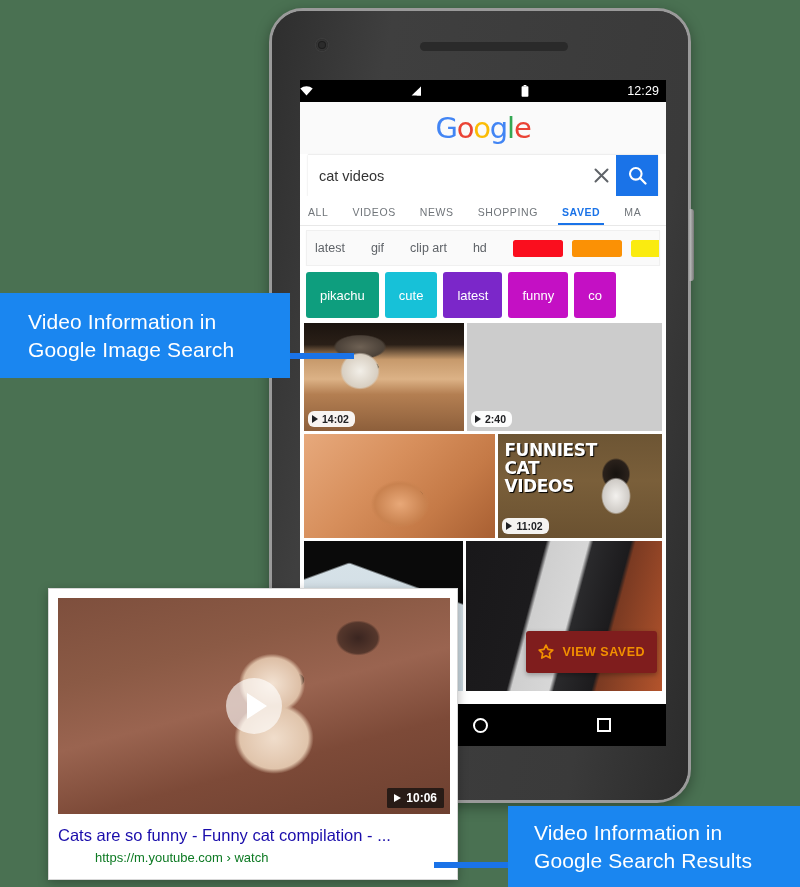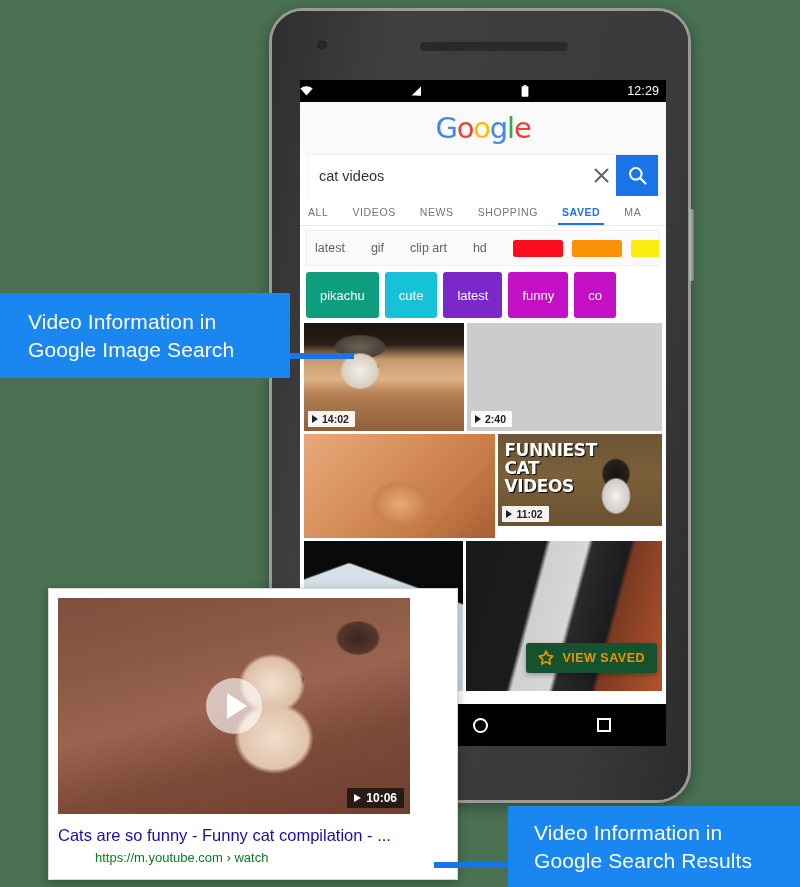--- a/index.html
+++ b/index.html
@@ -124,30 +124,30 @@
 
   
   .grid { background:#fff; padding:0 4px; }
   .grow { display:flex; gap:3px; margin-bottom:3px; }
   .cell { position:relative; overflow:hidden; background:#ccc; }
   .cell .art { position:absolute; inset:0; }
   .badge {
     position:absolute; left:4px; bottom:4px;
     background:rgba(255,255,255,.93); color:#202124;
     font-size:10.5px; padding:2px 6px 2px 4px;
-    display:flex; align-items:center; gap:4px; border-radius:1px;
+    display:flex; align-items:center; gap:4px; border-radius:6px;
     font-weight:bold;
   }
   .badge .tri { width:0;height:0;border-left:6px solid #202124;border-top:4px solid transparent;border-bottom:4px solid transparent;}
 
   .view-saved {
     position:absolute; right:5px; bottom:18px;
-    background:#14532d; border-radius:3px;
+    background:#7f1d1d; border-radius:3px;
     box-shadow:0 2px 5px rgba(0,0,0,.3);
-    padding:7px 12px; display:flex; align-items:center; gap:8px;
+    padding:13px 12px; display:flex; align-items:center; gap:8px;
     color:#f29000; font-size:12.5px; font-weight:bold; letter-spacing:.5px;
     cursor:pointer;
   }
 
   
   .navbar {
     position:absolute; left:0; right:0; bottom:0; height:42px;
     background:#000; display:flex; align-items:center; justify-content:space-around;
   }
   .nav-circle{ width:15px;height:15px;border:2px solid #fff;border-radius:50%;}
@@ -163,21 +163,21 @@
   .callout .ln { white-space:nowrap; }
   .leader { position:absolute; background:#1a73e8; height:6px; }
 
   
   .vcard {
     position:absolute; left:48px; top:588px; width:410px; height:292px;
     background:#fff; border:1px solid #d7d7d7;
     box-shadow:0 3px 10px rgba(0,0,0,.28);
     padding:9px 9px 0 9px;
   }
-  .vthumb { position:relative; width:352px; height:216px; overflow:hidden; background:#7a5b4d; }
+  .vthumb { position:relative; width:392px; height:216px; overflow:hidden; background:#7a5b4d; }
   .vthumb .art { position:absolute; inset:0; }
   .play-btn {
     position:absolute; left:50%; top:50%; transform:translate(-50%,-50%);
     width:56px; height:56px; border-radius:50%;
     background:rgba(255,255,255,.62);
     display:flex; align-items:center; justify-content:center;
   }
   .play-btn .tri2 {
     width:0;height:0;border-left:20px solid #fff;
     border-top:13px solid transparent;border-bottom:13px solid transparent;
@@ -304,21 +304,21 @@
         </div>
 
         <div class="grow">
           <div class="cell" style="width:193px;height:104px">
             <div class="art" style="background:
                  radial-gradient(ellipse 42px 34px at 96px 70px,#e8a878 0%,#c9824f 60%,transparent 70%),
                  radial-gradient(circle 7px at 80px 62px,#120d08 0%,#2a1d12 70%,transparent 80%),
                  radial-gradient(circle 7px at 114px 62px,#120d08 0%,#2a1d12 70%,transparent 80%),
                  linear-gradient(135deg,#e7a97c 0%,#d78f5c 40%,#c57a47 70%,#a85f32 100%)"></div>
           </div>
-          <div class="cell" style="width:165px;height:92px">
+          <div class="cell" style="width:165px;height:104px">
             <div class="art" style="background:
                  radial-gradient(ellipse 24px 30px at 118px 62px,#f3f1ee 0%,#cfcbc6 55%,transparent 62%),
                  radial-gradient(ellipse 18px 20px at 118px 40px,#16120f 0%,#2a211b 70%,transparent 80%),
                  linear-gradient(180deg,#6d5534 0%,#7a5f3a 45%,#6a5130 100%)"></div>
             <div style="position:absolute;left:6px;top:8px;color:#fff;font-family:'DejaVu Sans',sans-serif;font-weight:bold;font-size:17px;line-height:1.05;text-shadow:1px 1px 1px #000;letter-spacing:-.4px">FUNNIEST<br>CAT<br>VIDEOS</div>
             <div class="badge">
               <span class="tri"></span>
               <span>11:02</span>
             </div>
           </div>

